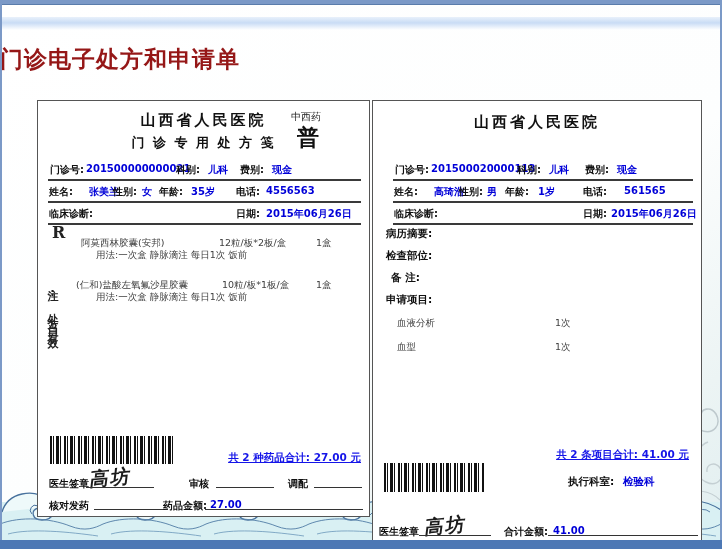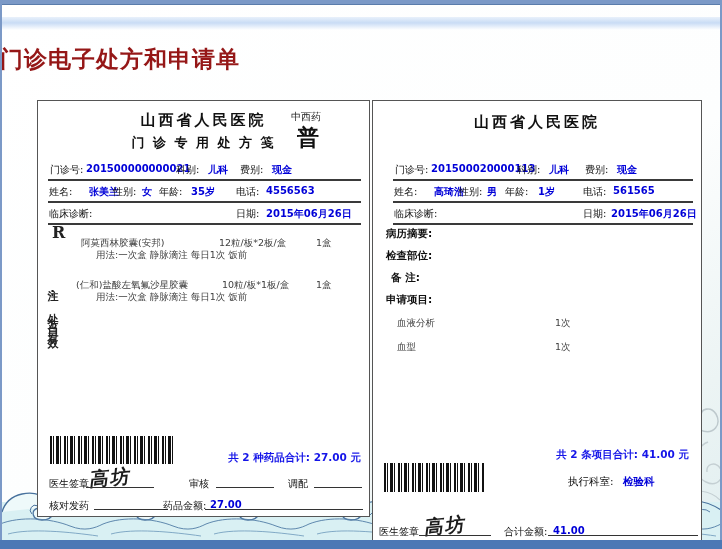--- a/index.html
+++ b/index.html
@@ -29,36 +29,36 @@
   .hosp{position:absolute;left:0;top:10px;width:100%;text-align:center;
     font-size:15px;font-weight:700;color:#111;letter-spacing:3px;}
   .ftitle{position:absolute;left:0;top:33px;width:100%;text-align:center;
     font-size:13px;font-weight:700;color:#111;letter-spacing:2px;}
   .form-right .hosp{top:12px;} .form-right .ftitle{top:36px;}
   .tag-small{position:absolute;left:253px;top:9px;font-size:10px;color:#222;}
   .tag-large{position:absolute;left:259px;top:22px;font-size:22px;font-weight:700;color:#111;}
   .inforow{position:absolute;left:10px;right:8px;height:20px;border-bottom:2px solid #3a3a3a;}
   .inforow span{position:absolute;top:4px;white-space:nowrap;}
   .row1{top:58px;} .row2{top:80px;} .row3{top:102px;}
-  .lbl{font-weight:400;font-size:10px;color:#101010;}
+  .lbl{font-weight:700;font-size:10px;color:#101010;}
   .val{font-weight:700;font-size:10px;color:#0000d8;}
   .uname{padding-left:17px;}
   .rx{position:absolute;left:14px;top:122px;font-family:"DejaVu Serif","Liberation Serif",serif;
     font-size:16px;font-weight:700;color:#222;}
   .side-note{position:absolute;left:6px;top:180px;writing-mode:vertical-rl;text-orientation:upright;
     font-size:11px;font-weight:700;color:#222;letter-spacing:5px;}
   .bodyline{position:absolute;left:0;width:100%;height:12px;}
   .bodyline span{position:absolute;white-space:nowrap;}
   .bodytxt{font-size:9.5px;color:#404040;}
   .blbl{font-weight:700;font-size:10.5px;color:#101010;position:absolute;white-space:nowrap;}
   .barcode{position:absolute;background:
     repeating-linear-gradient(90deg,#111 0px,#111 2px,#fff 2px,#fff 3px,#111 3px,#111 4px,#fff 4px,#fff 6px,#111 6px,#111 9px,#fff 9px,#fff 10px,#111 10px,#111 11px,#fff 11px,#fff 14px);}
   .bc-left{left:12px;top:335px;width:124px;height:28px;}
   .bc-right{left:11px;top:362px;width:100px;height:29px;}
-  .total{position:absolute;font-size:10.5px;font-weight:700;color:#1515e8;white-space:nowrap;}
+  .total{position:absolute;font-size:10.5px;font-weight:700;color:#1515e8;white-space:nowrap;text-decoration:underline;}
   .blank{display:inline-block;position:absolute;border-bottom:1px solid #333;height:14px;}
   .sig{position:absolute;font-size:19px;font-weight:900;color:#1c1c1c;white-space:nowrap;
     transform:rotate(-5deg) skewX(-12deg);letter-spacing:2px;}
 </style>
 </head>
 <body>
 
 <div class="slide">
 
   <div class="header-strip"></div>
@@ -173,21 +173,21 @@
       <span class="val" style="left:224px">现金</span>
     </div>
     <div class="inforow row2" style="left:20px">
       <span class="lbl" style="left:1px">姓名:</span>
       <span class="val uname" style="left:24px">高琦浩</span>
       <span class="lbl" style="left:66px">性别:</span>
       <span class="val" style="left:94px">男</span>
       <span class="lbl" style="left:112px">年龄:</span>
       <span class="val" style="left:145px">1岁</span>
       <span class="lbl" style="left:190px">电话:</span>
-      <span class="val" style="left:220px">561565</span>
+      <span class="val" style="left:231px">561565</span>
     </div>
     <div class="inforow row3" style="left:20px">
       <span class="lbl" style="left:1px">临床诊断:</span>
       <span class="lbl" style="left:190px">日期:</span>
       <span class="val" style="left:218px">2015年06月26日</span>
     </div>
 
     <span class="blbl" style="left:13px;top:126px">病历摘要:</span>
     <span class="blbl" style="left:13px;top:148px">检查部位:</span>
     <span class="blbl" style="left:18px;top:170px">备  注:</span>

